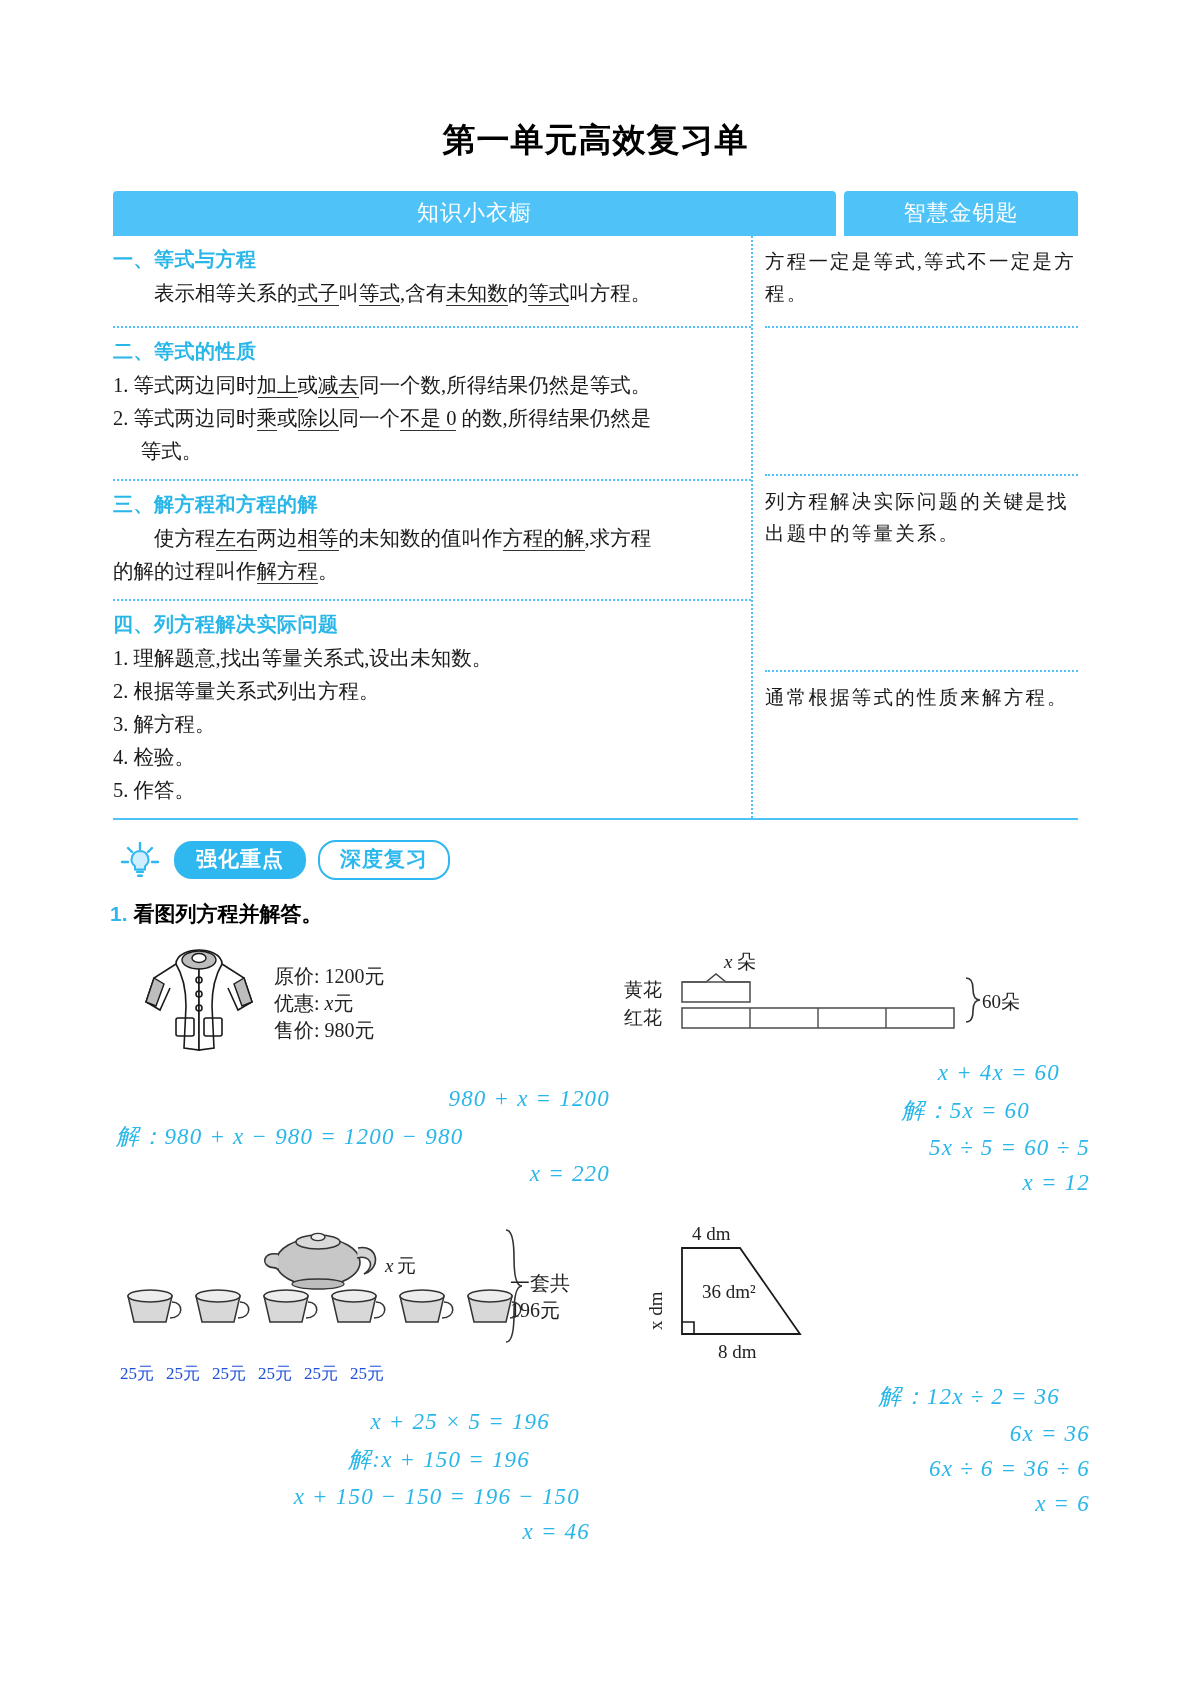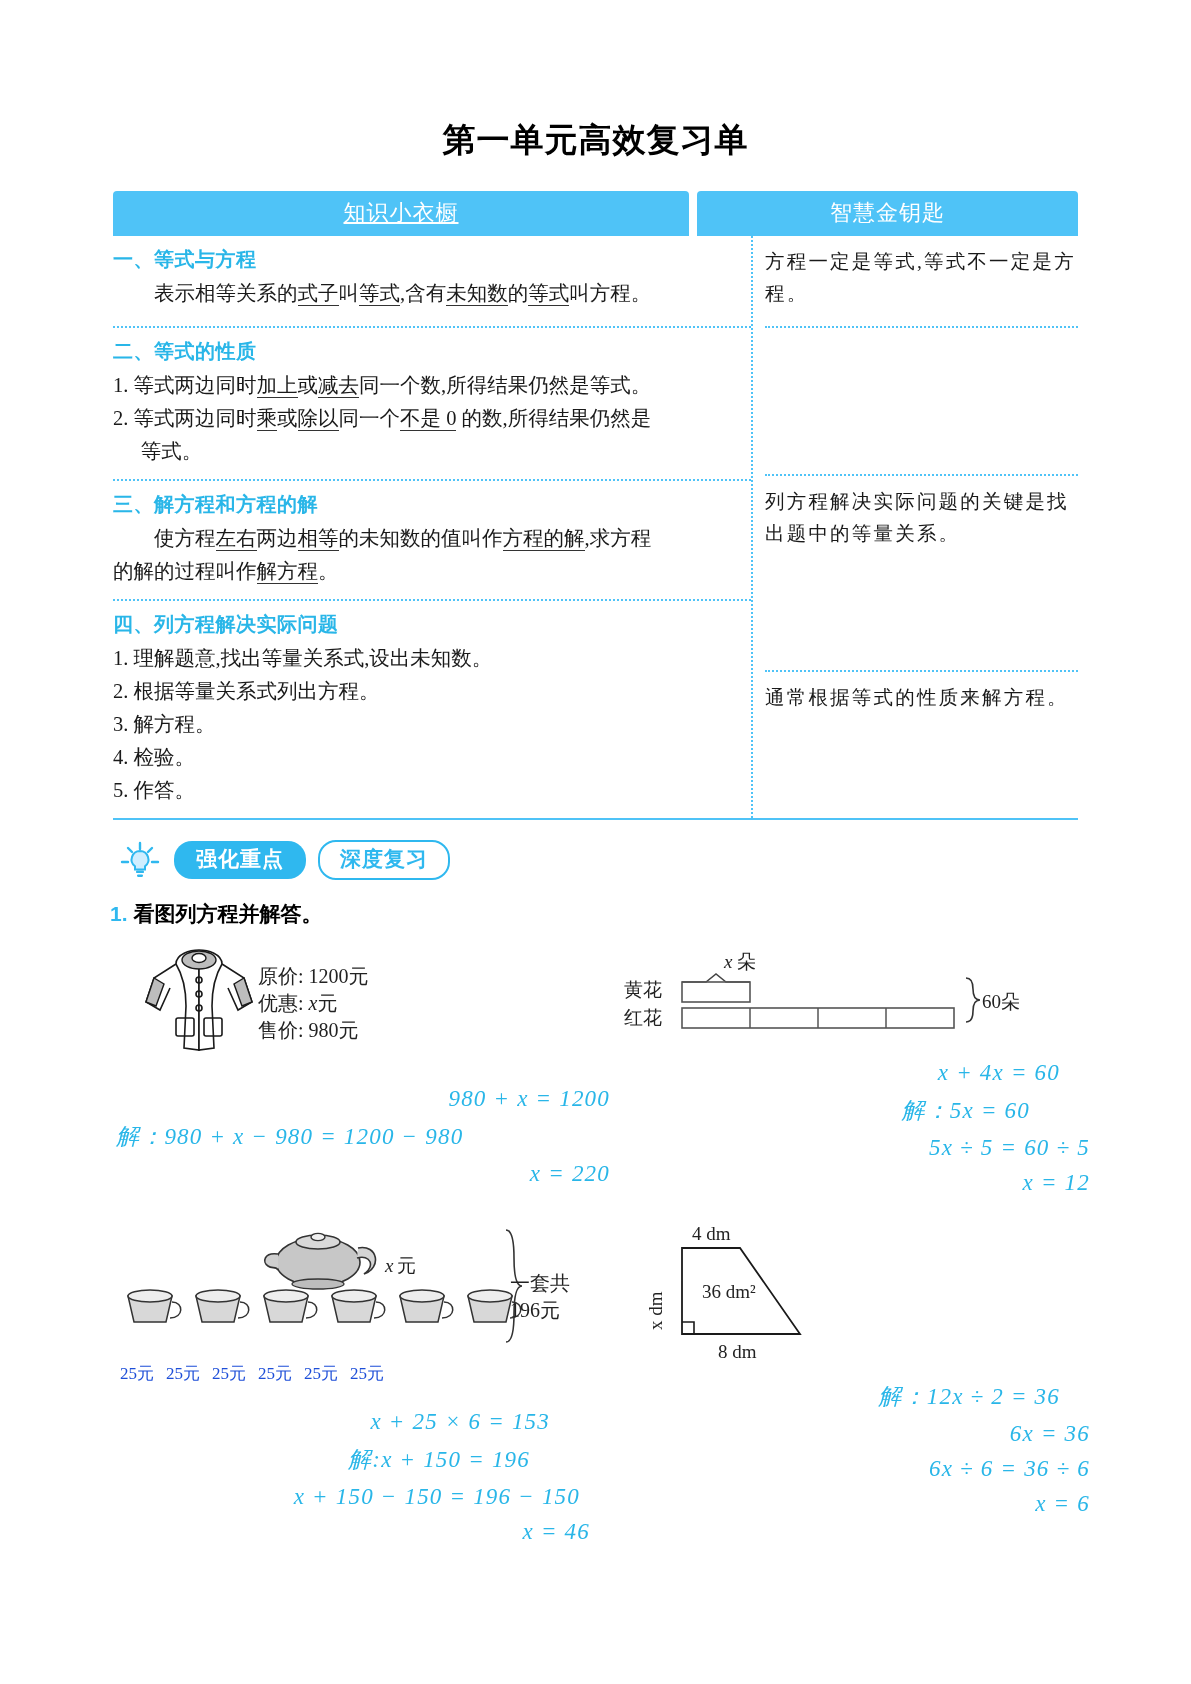--- a/index.html
+++ b/index.html
@@ -28,21 +28,21 @@
   .kt-head .cell {
     background: #4fc3f7;
     color: #fff;
     font-family: "Liberation Sans", sans-serif;
     font-size: 22px;
     text-align: center;
     padding: 7px 0 8px 0;
     border-radius: 4px 4px 0 0;
     letter-spacing: 1px;
   }
-  .kt-head .left { width: 576px; text-decoration: underline; }
+  .kt-head .left { width: 723px; }
   .kt-head .right { flex: 1; }
 
   .kt-body { display: flex; gap: 0; }
   .kt-left { width: 640px; border-right: 2px dotted #4fc3f7; }
   .kt-right { flex: 1; padding-left: 12px; }
 
   .sec { padding: 10px 0 10px 0; border-bottom: 2px dotted #4fc3f7; }
   .sec:last-child { border-bottom: none; }
   .kt-right .sec { border-bottom: 2px dotted #4fc3f7; }
   .kt-right .sec:last-child { border-bottom: none; }
@@ -216,21 +216,21 @@
     <div class="badge-outline">深度复习</div>
   </div>
 
   <div class="q-head">
     <span class="q-num">1.</span><span>看图列方程并解答。</span>
   </div>
 
   <div class="grid">
 
     <div class="cellbox">
-      <div class="fig" style="display:flex; align-items:center; padding-left:30px; margin-top:6px;">
+      <div class="fig" style="display:flex; align-items:center; gap:16px; padding-left:30px; margin-top:6px;">
         <div>
           <svg width="118" height="120" viewBox="0 0 118 120">
             <g fill="none" stroke="#1a1a1a" stroke-width="1.6">
               <path d="M36 20 C36 10 50 6 59 6 C68 6 82 10 82 20"></path>
               <ellipse cx="59" cy="16" rx="11" ry="7" fill="#ffffff"></ellipse>
               <path d="M36 20 L14 34 L6 58 L20 66 L30 44" fill="#ffffff"></path>
               <path d="M82 20 L104 34 L112 58 L98 66 L88 44" fill="#ffffff"></path>
               <path d="M36 20 C42 30 46 46 46 62 L44 104 L59 106 L59 18" fill="#ffffff"></path>
               <path d="M82 20 C76 30 72 46 72 62 L74 104 L59 106 L59 18" fill="#ffffff"></path>
               <rect x="36" y="74" width="18" height="18" rx="2"></rect>
@@ -339,21 +339,21 @@
         </div>
         <div style="display:flex; gap:12px; margin-top:38px; margin-left:10px;">
           <span class="labsm">25元</span>
           <span class="labsm">25元</span>
           <span class="labsm">25元</span>
           <span class="labsm">25元</span>
           <span class="labsm">25元</span>
           <span class="labsm">25元</span>
         </div>
       </div>
-      <div class="eq c" style="margin-top:24px; padding-right:60px;">x + 25 × 6 = 153</div>
+      <div class="eq c" style="margin-top:24px; padding-right:60px;">x + 25 × 5 = 196</div>
       <div class="eq c" style="padding-right:80px;">解:x + 150 = 196</div>
       <div class="eq c" style="padding-right:30px;">x + 150 − 150 = 196 − 150</div>
       <div class="eq c" style="padding-right:20px;">x = 46</div>
     </div>
 
     <div class="cellbox" style="margin-top:26px;">
       <div class="fig" style="padding-left:30px;">
         <svg width="300" height="150" viewBox="0 0 300 150">
           <text x="52" y="18" font-family="Liberation Serif, serif" font-size="19" fill="#222">4 dm</text>
           <text x="22" y="108" font-family="Liberation Serif, serif" font-size="19" fill="#222" transform="rotate(-90 22 108)">x dm</text>

